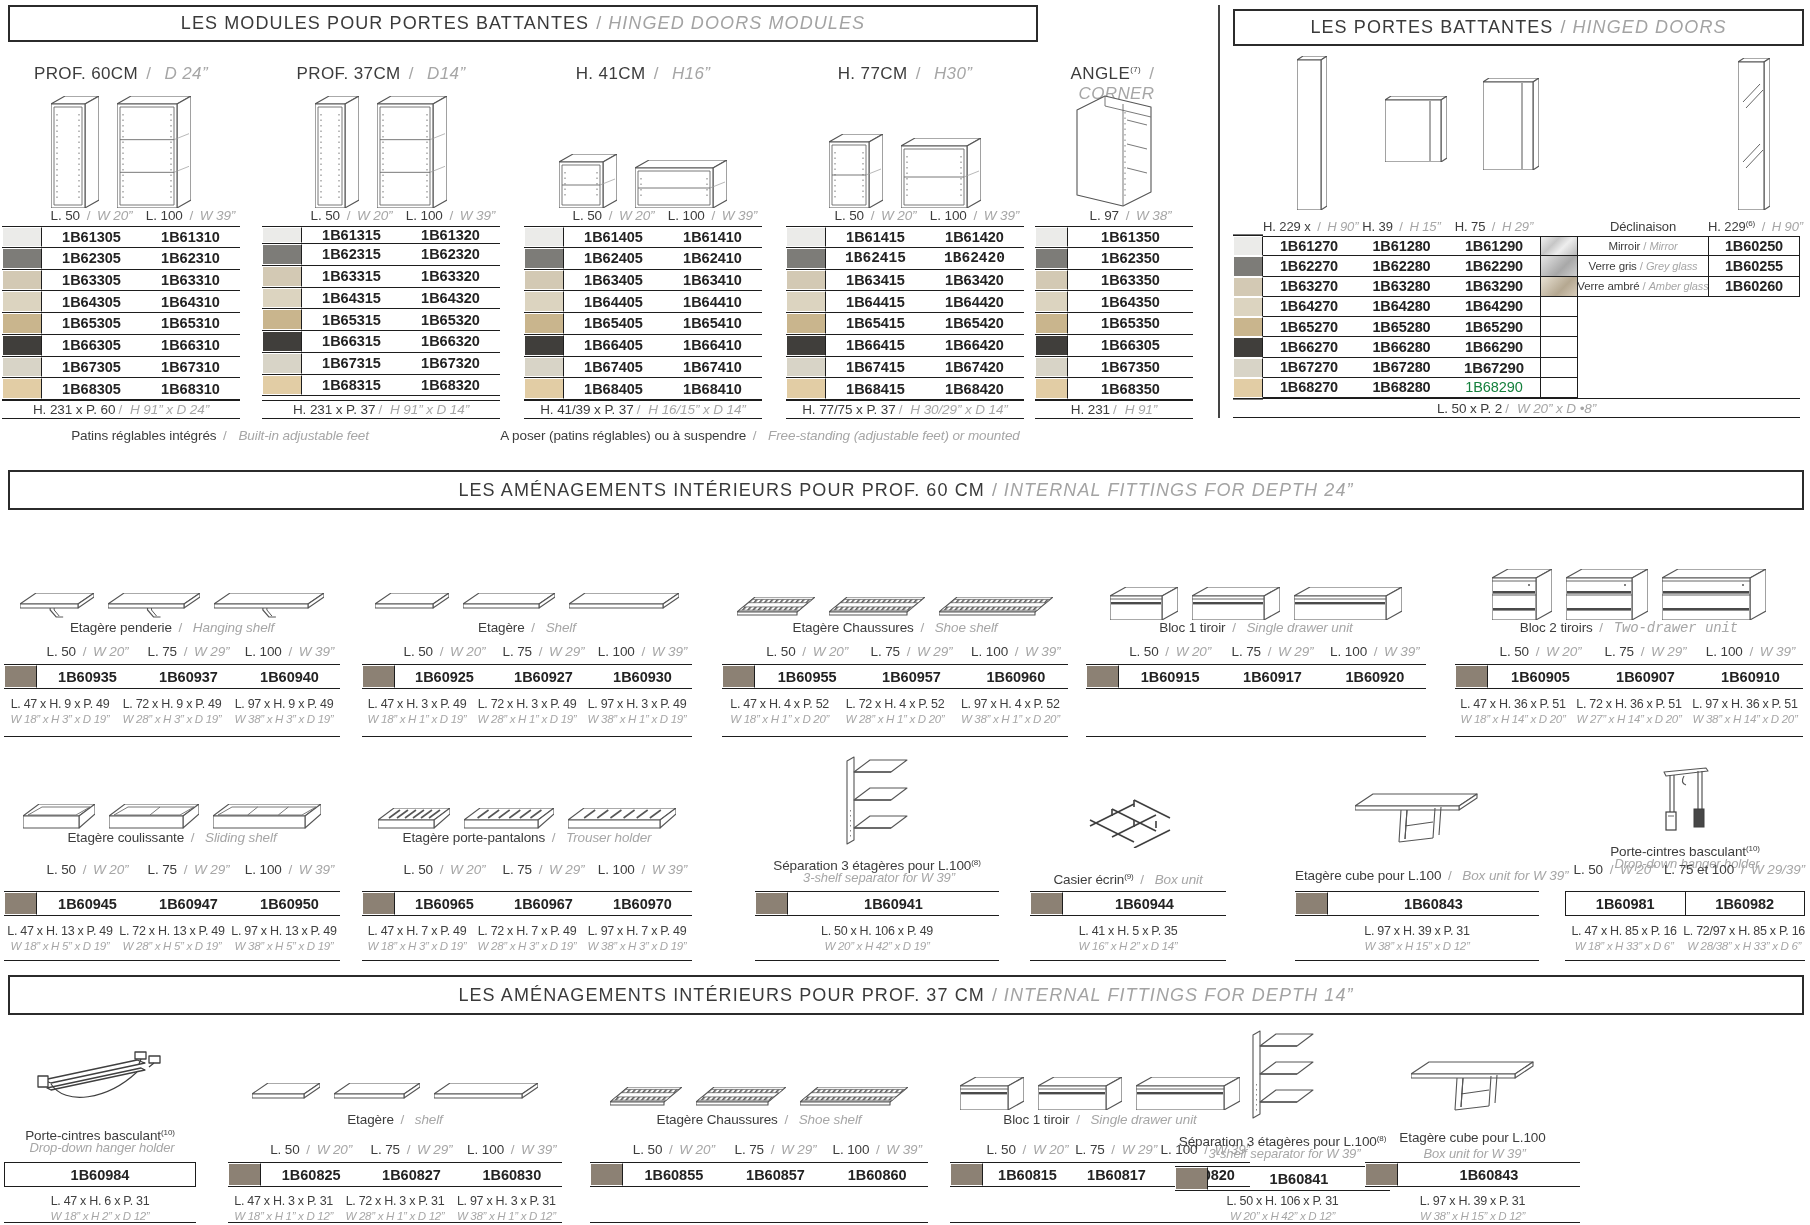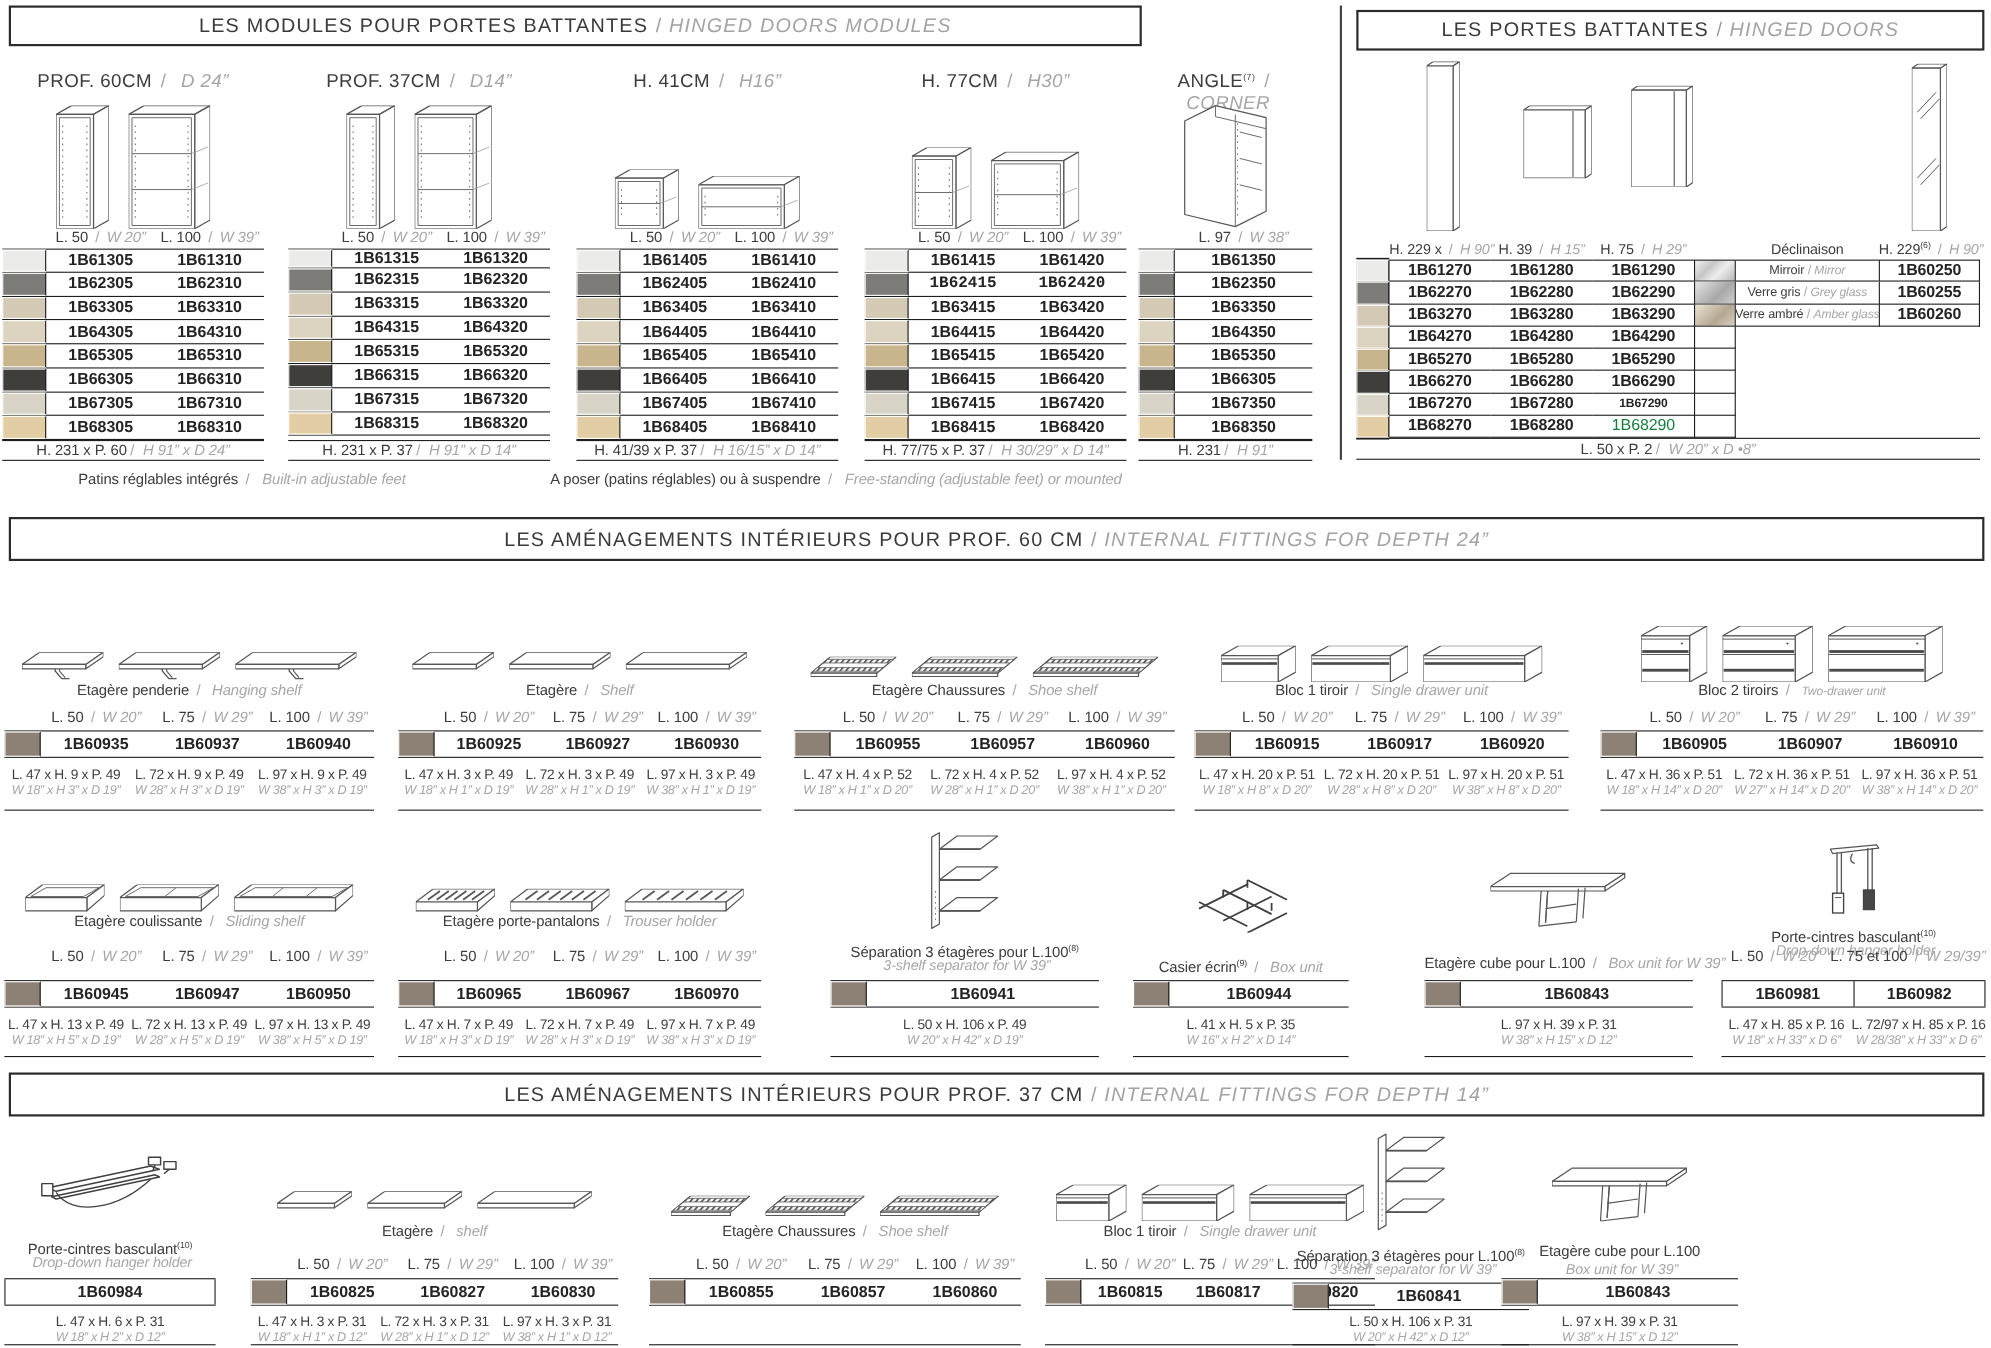--- a/index.html
+++ b/index.html
@@ -560,21 +560,21 @@
           <div style="width: 30px; background: rgb(64, 62, 59); border-width: 1.5px 1.4px 1.5px 1.5px; border-style: solid; border-color: rgb(255, 255, 255) rgb(29, 29, 29) rgb(255, 255, 255) rgb(255, 255, 255); border-image: initial; box-sizing: border-box; box-shadow: rgb(29, 29, 29) 0px 1.6px 0px;"></div>
           <div class="dcellb" style="width: 92px; font-weight: bold; font-size: 14.5px; color: rgb(35, 35, 35); border-bottom: 1.6px solid rgb(29, 29, 29); border-top: none;">1B66270</div>
           <div class="dcellb" style="width: 93px; font-weight: bold; font-size: 14.5px; color: rgb(35, 35, 35); border-bottom: 1.6px solid rgb(29, 29, 29); border-top: none;">1B66280</div>
           <div class="dcellb" style="width: 92px; font-weight: bold; font-size: 14.5px; color: rgb(35, 35, 35); border-bottom: 1.6px solid rgb(29, 29, 29); border-top: none;">1B66290</div>
           <div class="dcellb " style="width: 38px; border-bottom: 1.4px solid rgb(29, 29, 29); border-top: none; border-left: 1.2px solid rgb(29, 29, 29); border-right: 1.2px solid rgb(29, 29, 29);"></div>
         </div>
         <div class="drow" style="height: 20.25px; position: relative;">
           <div style="width: 30px; background: rgb(216, 212, 199); border-width: 1.5px 1.4px 1.5px 1.5px; border-style: solid; border-color: rgb(255, 255, 255) rgb(29, 29, 29) rgb(255, 255, 255) rgb(255, 255, 255); border-image: initial; box-sizing: border-box; box-shadow: rgb(29, 29, 29) 0px 1.6px 0px;"></div>
           <div class="dcellb" style="width: 92px; font-weight: bold; font-size: 14.5px; color: rgb(35, 35, 35); border-bottom: 1.6px solid rgb(29, 29, 29); border-top: none;">1B67270</div>
           <div class="dcellb" style="width: 93px; font-weight: bold; font-size: 14.5px; color: rgb(35, 35, 35); border-bottom: 1.6px solid rgb(29, 29, 29); border-top: none;">1B67280</div>
-          <div class="dcellb" style="width: 92px; font-weight: bold; font-size: 11px; color: rgb(35, 35, 35); border-bottom: 1.6px solid rgb(29, 29, 29); border-top: none;">1B67290</div>
+          <div class="dcellb" style="width: 92px; font-weight: bold; font-size: 15px; color: rgb(35, 35, 35); border-bottom: 1.6px solid rgb(29, 29, 29); border-top: none;">1B67290</div>
           <div class="dcellb " style="width: 38px; border-bottom: 1.4px solid rgb(29, 29, 29); border-top: none; border-left: 1.2px solid rgb(29, 29, 29); border-right: 1.2px solid rgb(29, 29, 29);"></div>
         </div>
         <div class="drow" style="height: 20.25px; position: relative;">
           <div style="width: 30px; background: rgb(226, 205, 165); border-width: 1.5px 1.4px 1.5px 1.5px; border-style: solid; border-color: rgb(255, 255, 255) rgb(29, 29, 29) rgb(255, 255, 255) rgb(255, 255, 255); border-image: initial; box-sizing: border-box; box-shadow: rgb(29, 29, 29) 0px 1.6px 0px;"></div>
           <div class="dcellb" style="width: 92px; font-weight: bold; font-size: 14.5px; color: rgb(35, 35, 35); border-bottom: 1.6px solid rgb(29, 29, 29); border-top: none;">1B68270</div>
           <div class="dcellb" style="width: 93px; font-weight: bold; font-size: 14.5px; color: rgb(35, 35, 35); border-bottom: 1.6px solid rgb(29, 29, 29); border-top: none;">1B68280</div>
           <div class="dcellb" style="width: 92px; font-weight: normal; font-size: 14.5px; color: #15803d; border-bottom: 1.6px solid rgb(29, 29, 29); border-top: none;">1B68290</div>
           <div class="dcellb " style="width: 38px; border-bottom: 1.4px solid rgb(29, 29, 29); border-top: none; border-left: 1.2px solid rgb(29, 29, 29); border-right: 1.2px solid rgb(29, 29, 29);"></div>
         </div>
       </div>
@@ -813,34 +813,20 @@
         <div class="cell"><span class="fr" style="font-size: 13.5px;">L. 100</span><span style="color: rgb(166, 166, 166); margin: 0px 3px; font-size: 13.5px;"> / </span><span class="en" style="font-size: 13.5px;">W 39”</span></div>
       </div>
       <div class="tbl" style="top: 149px; width: 340px;">
         <div style="height: 25px; border-top: 1.5px solid rgb(29, 29, 29); border-right: none; border-bottom: 1.5px solid rgb(29, 29, 29); border-left: none; border-image: initial; display: flex; box-sizing: border-box;">
           <div class="sw" style="width: 33px; background: rgb(140, 129, 116);"></div>
           <div class="code">1B60915</div>
           <div class="code">1B60917</div>
           <div class="code">1B60920</div>
         </div>
       </div>
-      <div class="dimsrow" style="top: 182px;">
-        <div class="dcell">
-          <span class="dfr">L. 47 x H. 20 x P. 51</span>
-          <span class="den en">W 18” x H 8” x D 20”</span>
-        </div>
-        <div class="dcell">
-          <span class="dfr">L. 72 x H. 20 x P. 51</span>
-          <span class="den en">W 28” x H 8” x D 20”</span>
-        </div>
-        <div class="dcell">
-          <span class="dfr">L. 97 x H. 20 x P. 51</span>
-          <span class="den en">W 38” x H 8” x D 20”</span>
-        </div>
-      </div>
       <div class="bline" style="top: 221px; left: 0px; width: 340px;"></div>
     </div>
     <div style="position: absolute; left: 1455px; top: 515px; width: 348px; height: 225px;">
       <div class="icons" style="top: 5px; height: 100px; gap: 14px;">
         <div style="line-height: 0;">
           <svg width="60" height="51" viewBox="0 0 60 51" xmlns="http://www.w3.org/2000/svg">
             <polygon points="0,9 16,0 60,0 44,9" fill="#fff" stroke="#565656" stroke-width="1.1" stroke-linejoin="round"></polygon>
             <polygon points="44,9 60,0 60,42 44,51" fill="#fff" stroke="#565656" stroke-width="1.1" stroke-linejoin="round"></polygon>
             <polygon points="0,9 44,9 44,51 0,51" fill="#fff" stroke="#565656" stroke-width="1.1" stroke-linejoin="round"></polygon>
             <line x1="0" y1="12" x2="44" y2="12" stroke="#565656" stroke-width="0.9"></line>
@@ -868,21 +854,21 @@
             <polygon points="88,9 104,0 104,42 88,51" fill="#fff" stroke="#565656" stroke-width="1.1" stroke-linejoin="round"></polygon>
             <polygon points="0,9 88,9 88,51 0,51" fill="#fff" stroke="#565656" stroke-width="1.1" stroke-linejoin="round"></polygon>
             <line x1="0" y1="12" x2="88" y2="12" stroke="#565656" stroke-width="0.9"></line>
             <circle cx="81" cy="16" r="1" fill="#565656"></circle>
             <rect x="1" y="22" width="86" height="2.6" fill="#4a4a4a"></rect>
             <rect x="1" y="39" width="86" height="2.6" fill="#4a4a4a"></rect>
             <line x1="0" y1="26" x2="88" y2="26" stroke="#565656" stroke-width="0.9"></line>
           </svg>
         </div>
       </div>
-      <div class="lbl" style="top: 105px;"><span class="fr" style="font-size: 13.5px;">Bloc 2 tiroirs</span><span style="color: rgb(166, 166, 166); margin: 0px 3px; font-size: 13.5px;"> / </span><span class="en" style="font-size: 11px;">Two-drawer unit</span></div>
+      <div class="lbl" style="top: 105px;"><span class="fr" style="font-size: 13.5px;">Bloc 2 tiroirs</span><span style="color: rgb(166, 166, 166); margin: 0px 3px; font-size: 13.5px;"> / </span><span class="en" style="font-size: 14px; font-family: Liberation Mono, monospace;">Two-drawer unit</span></div>
       <div class="sizerow" style="top: 129px; left: 33px; width: 315px;">
         <div class="cell"><span class="fr" style="font-size: 13.5px;">L. 50</span><span style="color: rgb(166, 166, 166); margin: 0px 3px; font-size: 13.5px;"> / </span><span class="en" style="font-size: 13.5px;">W 20”</span></div>
         <div class="cell"><span class="fr" style="font-size: 13.5px;">L. 75</span><span style="color: rgb(166, 166, 166); margin: 0px 3px; font-size: 13.5px;"> / </span><span class="en" style="font-size: 13.5px;">W 29”</span></div>
         <div class="cell"><span class="fr" style="font-size: 13.5px;">L. 100</span><span style="color: rgb(166, 166, 166); margin: 0px 3px; font-size: 13.5px;"> / </span><span class="en" style="font-size: 13.5px;">W 39”</span></div>
       </div>
       <div class="tbl" style="top: 149px; width: 348px;">
         <div style="height: 25px; border-top: 1.5px solid rgb(29, 29, 29); border-right: none; border-bottom: 1.5px solid rgb(29, 29, 29); border-left: none; border-image: initial; display: flex; box-sizing: border-box;">
           <div class="sw" style="width: 33px; background: rgb(140, 129, 116);"></div>
           <div class="code">1B60905</div>
           <div class="code">1B60907</div>

